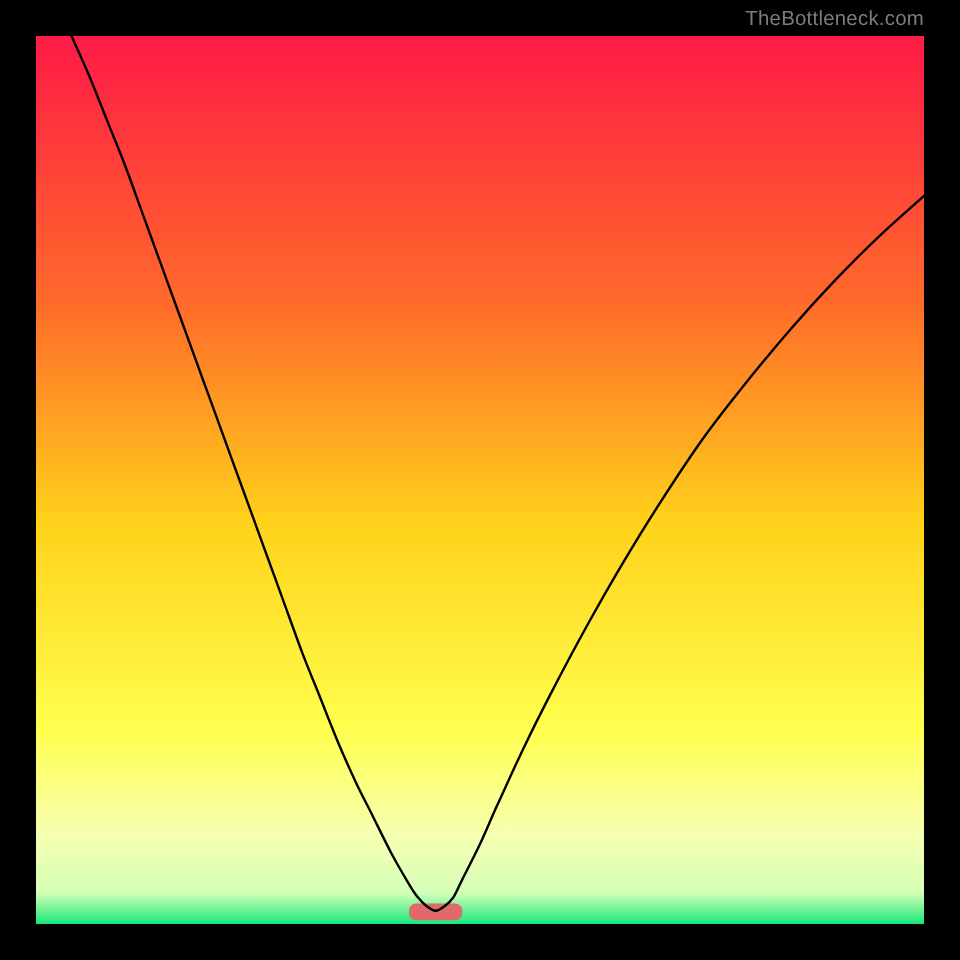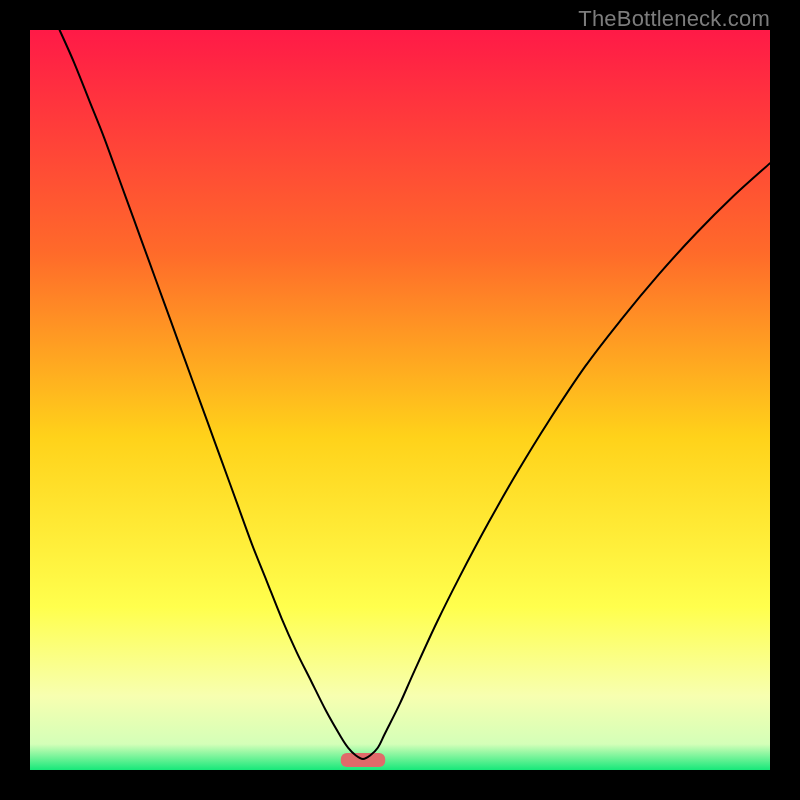--- a/index.html
+++ b/index.html
@@ -24,21 +24,21 @@
     left: 0;
     top: 0;
     width: 740px;
     height: 740px;
   }
   .watermark {
     position: absolute;
     top: 6px;
     right: 30px;
     color: #7c7c7c;
-    font-size: 22px;
+    font-size: 17px;
     font-weight: 500;
     letter-spacing: 0.2px;
     user-select: none;
   }
 </style>
 </head>
 <body>
 
 <div class="frame">
   <svg class="plot" viewBox="0 0 740 740" preserveAspectRatio="none">

